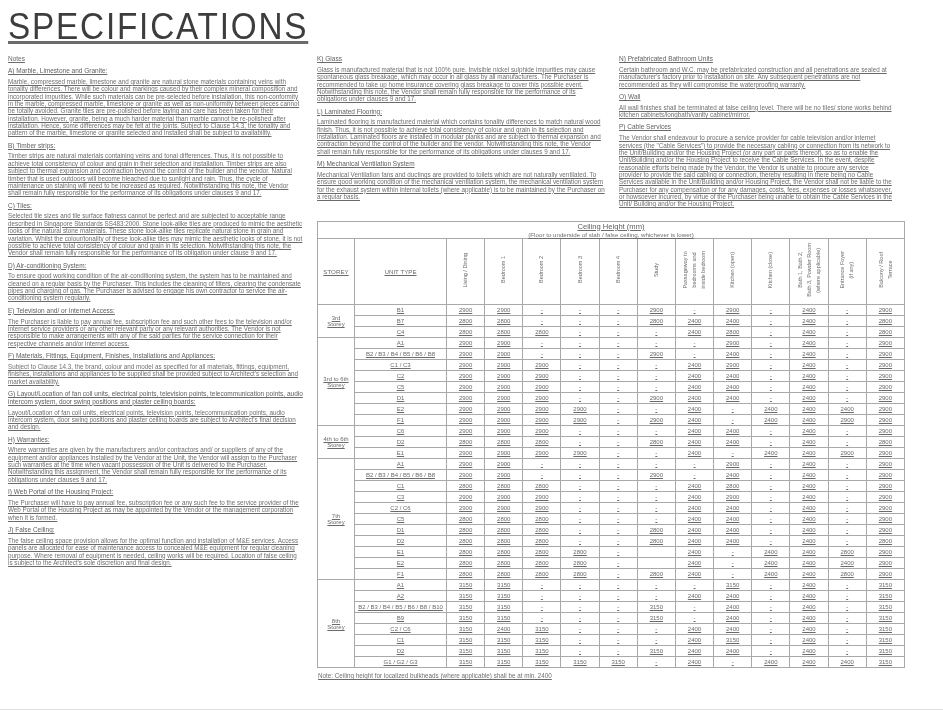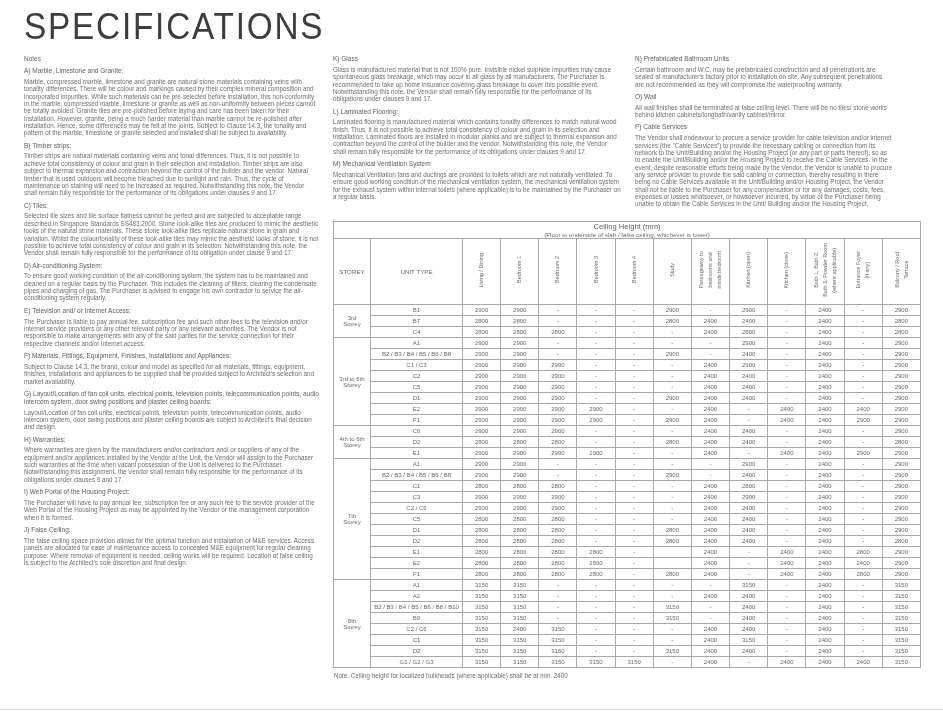--- a/index.html
+++ b/index.html
@@ -5,21 +5,21 @@
   * { box-sizing: border-box; }
   html,body { margin:0; padding:0; }
   body {
     width: 943px; height: 717px;
     background: #ffffff;
     font-family: "Liberation Sans", sans-serif;
     color: #6b6b6b;
     position: relative;
     overflow: hidden;
   }
-  .page { padding: 4px 8px 0 24px; }
+  .page { padding: 4px 8px 0 8px; text-decoration: underline; }
   .page-title {
     font-size: 37px;
     font-weight: normal;
     letter-spacing: 2px;
     color: #3d3d3d;
     margin: 2px 0 7px 0;
     transform: scaleX(0.9);
     transform-origin: left center;
     white-space: nowrap;
   }

